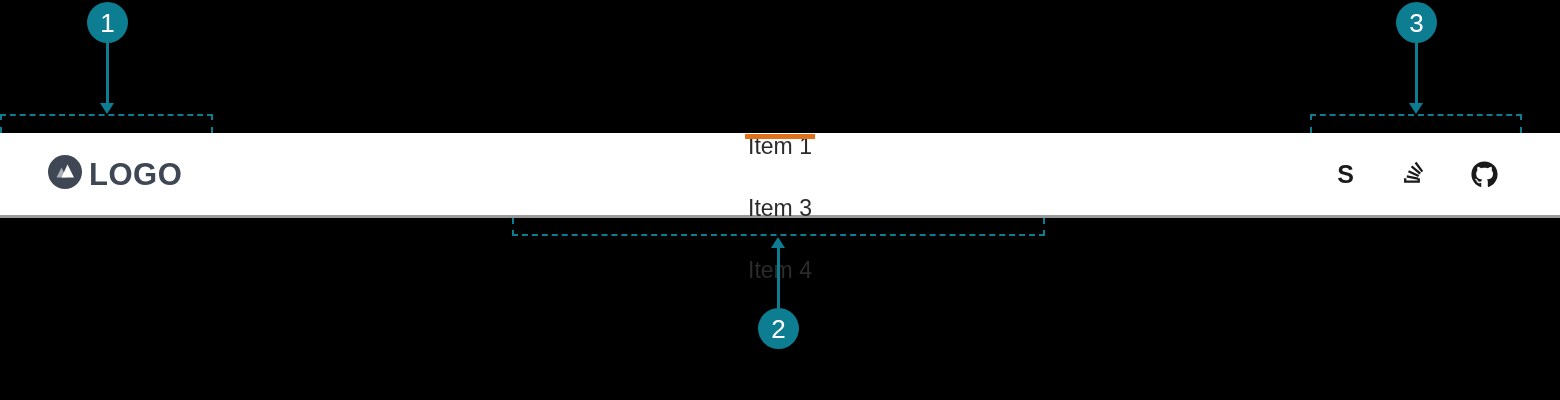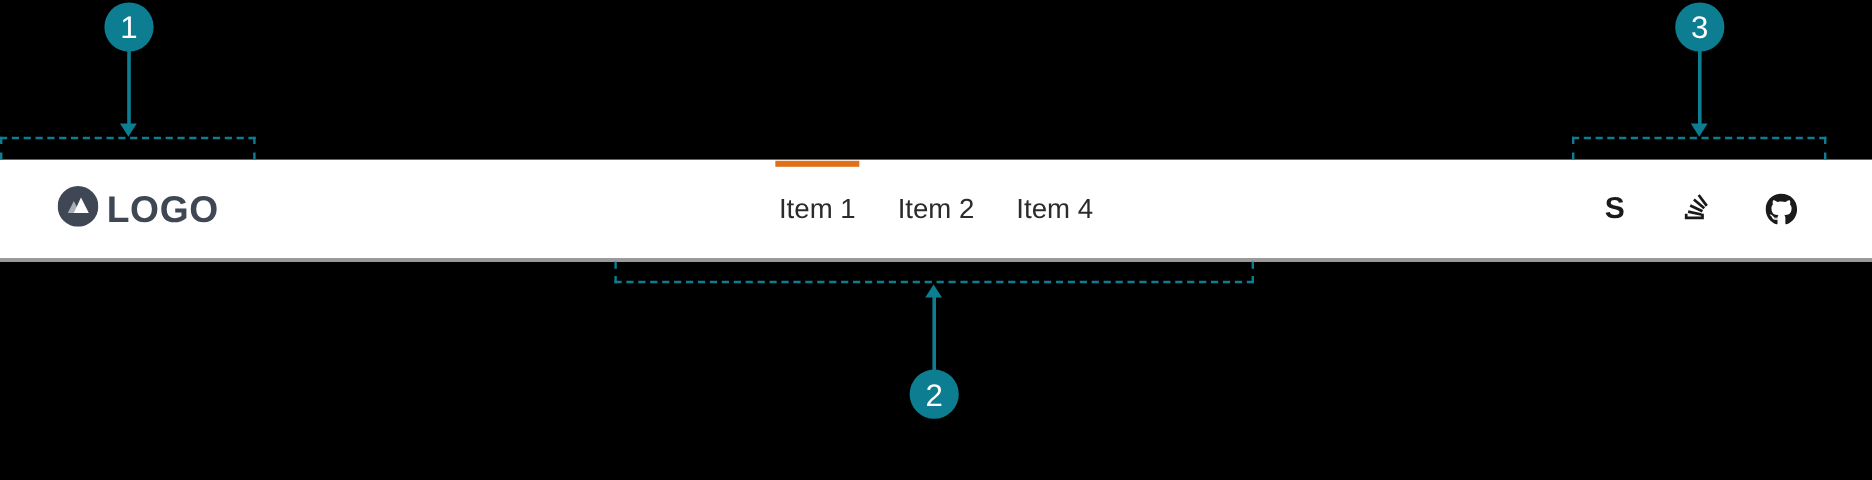--- a/index.html
+++ b/index.html
@@ -53,20 +53,21 @@
   }
   .menu {
     position: absolute;
     left: 50%;
     top: 0;
     transform: translateX(-50%);
     height: 100%;
     display: flex;
     align-items: center;
     gap: 35px;
+    flex-direction: column;
   }
   .menu-item {
     position: relative;
     display: flex;
     align-items: center;
     height: 100%;
     font-size: 23px;
     color: var(--nav-text);
     text-decoration: none;
     white-space: nowrap;
@@ -161,21 +162,21 @@
           <circle cx="17" cy="17" r="17" fill="#3e4753"></circle>
           <polygon points="8.5,22.5 13.5,12.5 18.5,22.5" fill="#a9b0b9"></polygon>
           <polygon points="13.5,22.5 19.5,9.5 26,22.5" fill="#ffffff"></polygon>
         </svg>
       </span>
       <span class="logo-text">LOGO</span>
     </div>
 
     <nav class="menu">
       <a class="menu-item active">Item 1</a>
-      <a class="menu-item">Item 2</a>
+      <a class="menu-item">Item 3</a>
       <a class="menu-item">Item 4</a>
     </nav>
 
     <div class="social">
       <span class="s-glyph">S</span>
       <span>
         <svg width="25" height="29" viewBox="0 0 384 512" fill="#1a1a1a">
           <path d="M290.7 311L95 269.7 86.8 309l195.7 41zm51-87L188.2 95.7l-25.5 30.8 153.5 128.3zm-31.2 39.7L129.2 179l-16.7 36.5L293.7 300zM262 32l-32 24 119.3 160.3 32-24zm20.5 328h-200v-39.7h-40V400h280v-79.7h-40z"></path>
         </svg>
       </span>

